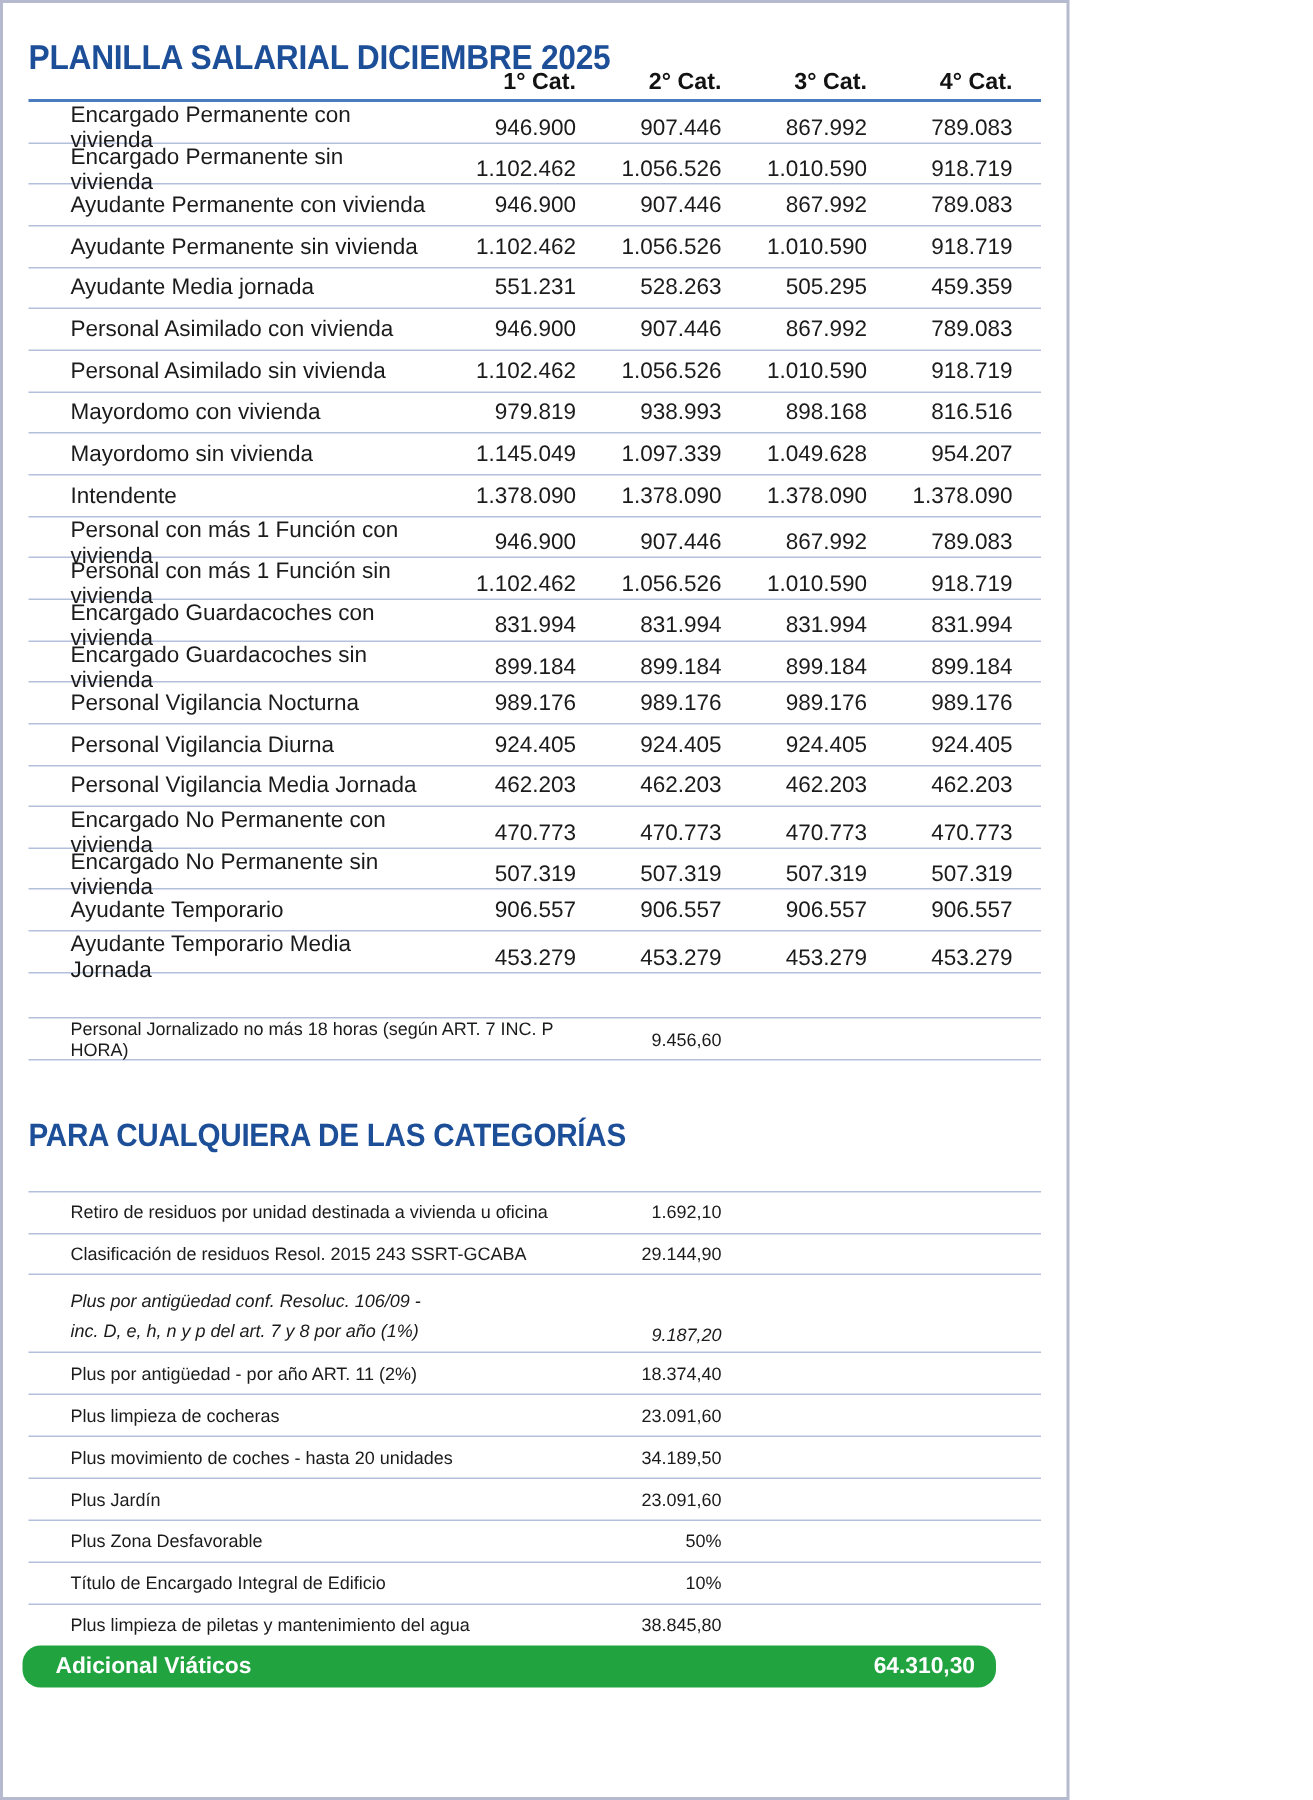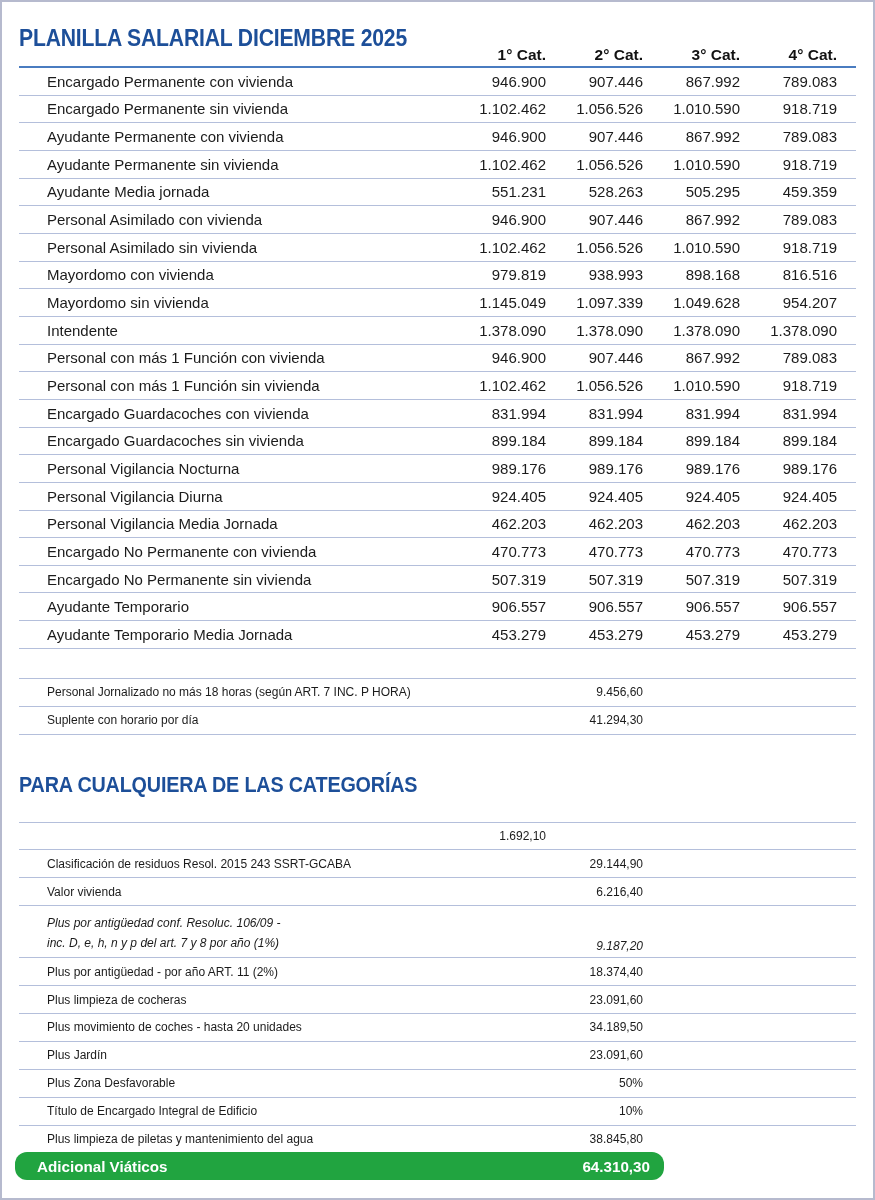--- a/index.html
+++ b/index.html
@@ -1,18 +1,18 @@
 <!DOCTYPE html>
 <html><head>
 <meta charset="utf-8">
 <style>
   html,body { margin:0; padding:0; background:#ffffff; }
   .page {
     position:relative;
-    width:875px; height:1200px;
+    width:713px; height:1200px;
     box-sizing:border-box;
     border:2px solid #b6bace;
     background:#ffffff;
     font-family:"Liberation Sans", sans-serif;
     color:#1b1b1b;
     overflow:hidden;
   }
   .content { padding:0 17px; }
 
   .doc-title {
@@ -271,42 +271,33 @@
           <div class="cell-num">453.279</div>
         </div>
       </div>
 
     <div class="mid-table">
         <div class="mrow">
           <div class="cell-label">Personal Jornalizado no más 18 horas (según ART. 7 INC. P HORA)</div>
           <div class="cell-num">9.456,60</div>
           <div class="cell-spacer"></div>
         </div>
-        <div class="mrow">
-          <div class="cell-label">Suplente con horario por día</div>
-          <div class="cell-num">41.294,30</div>
-          <div class="cell-spacer"></div>
-        </div>
       </div>
 
     <h2 class="section-title"><span class="condensed">PARA CUALQUIERA DE LAS CATEGORÍAS</span></h2>
 
     <div class="ex-table">
         <div class="erow">
+          <div class="cell-label">Retiro de residuos por unidad destinada a vivienda u oficina</div>
           <div class="cell-num">1.692,10</div>
           <div class="cell-spacer"></div>
         </div>
         <div class="erow">
           <div class="cell-label">Clasificación de residuos Resol. 2015 243 SSRT-GCABA</div>
           <div class="cell-num">29.144,90</div>
-          <div class="cell-spacer"></div>
-        </div>
-        <div class="erow">
-          <div class="cell-label">Valor vivienda</div>
-          <div class="cell-num">6.216,40</div>
           <div class="cell-spacer"></div>
         </div>
         <div class="erow twoline">
           <div class="cell-label">Plus por antigüedad conf. Resoluc. 106/09 -
 inc. D, e, h, n y p del art. 7 y 8 por año (1%)</div>
           <div class="cell-num">9.187,20</div>
           <div class="cell-spacer"></div>
         </div>
         <div class="erow">
           <div class="cell-label">Plus por antigüedad - por año ART. 11 (2%)</div>

